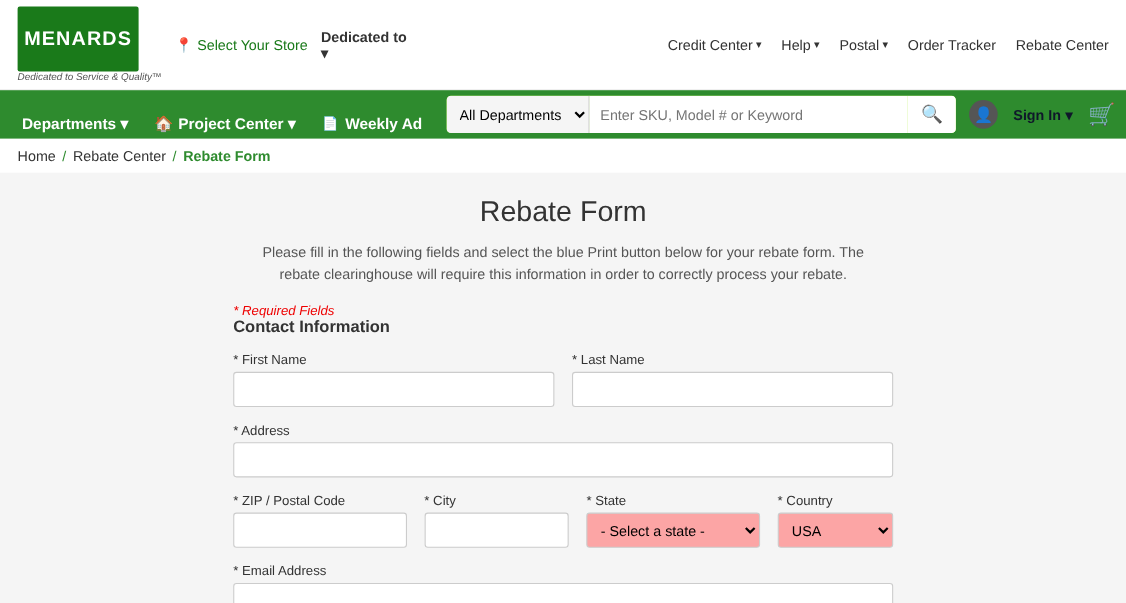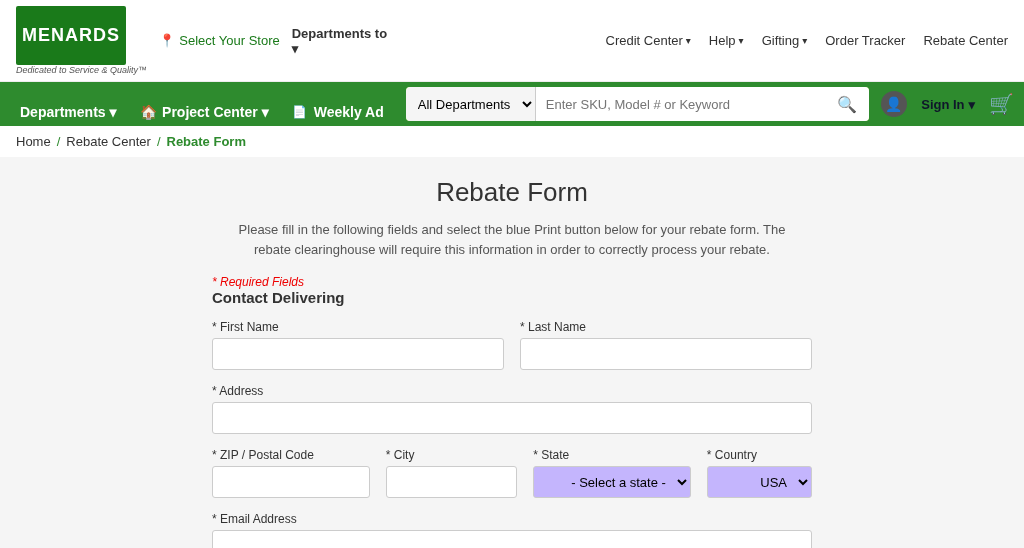--- a/index.html
+++ b/index.html
@@ -186,23 +186,22 @@
       background: #fff;
     }
     .form-select {
       border: 1px solid #ccc;
       border-radius: 3px;
       padding: 6px 8px;
       font-size: 13px;
       height: 32px;
       outline: none;
       width: 100%;
-      background: #c4b5fd;
-      cursor: pointer;
-      text-align: right;
+      background: #fca5a5;
+      cursor: pointer;
     }
 
     
     .account-circle {
       width: 26px; height: 26px;
       border-radius: 50%;
       background: #555;
       display: flex; align-items: center; justify-content: center;
       color: #fff; font-size: 14px;
     }
@@ -214,35 +213,35 @@
   <div class="top-bar-left">
     <div class="logo-area">
       <div class="logo-text">MENARDS</div>
       <div class="logo-tagline">Dedicated to Service &amp; Quality™</div>
     </div>
     <div class="store-selector">
       <span>📍</span>
       <span>Select Your Store</span>
     </div>
     <div class="delivering">
-      <span>Departments to</span>
+      <span>Dedicated to</span>
       <span>▾</span>
     </div>
   </div>
   <div class="top-bar-right">
     <a href="#">
       <span>Credit Center</span>
       <span class="chevron-sm">▾</span>
     </a>
     <a href="#">
       <span>Help</span>
       <span class="chevron-sm">▾</span>
     </a>
     <a href="#">
-      <span>Gifting</span>
+      <span>Postal</span>
       <span class="chevron-sm">▾</span>
     </a>
     <a href="#">
       <span>Order Tracker</span>
     </a>
     <a href="#">
       <span>Rebate Center</span>
     </a>
   </div>
 </div>
@@ -287,21 +286,21 @@
   <span class="separator">/</span>
   <span class="current">Rebate Form</span>
 </div>
 
 <div class="main-content">
   <div class="form-container">
     <h1 class="form-title">Rebate Form</h1>
     <p class="form-description">Please fill in the following fields and select the blue Print button below for your rebate form. The rebate clearinghouse will require this information in order to correctly process your rebate.</p>
 
     <div class="required-note">* Required Fields</div>
-    <div class="section-title">Contact Delivering</div>
+    <div class="section-title">Contact Information</div>
 
     <div class="form-row">
       <div class="form-group">
         <label class="form-label">* First Name</label>
         <input type="text" class="form-input" style="">
       </div>
       <div class="form-group">
         <label class="form-label">* Last Name</label>
         <input type="text" class="form-input" style="">
       </div>

